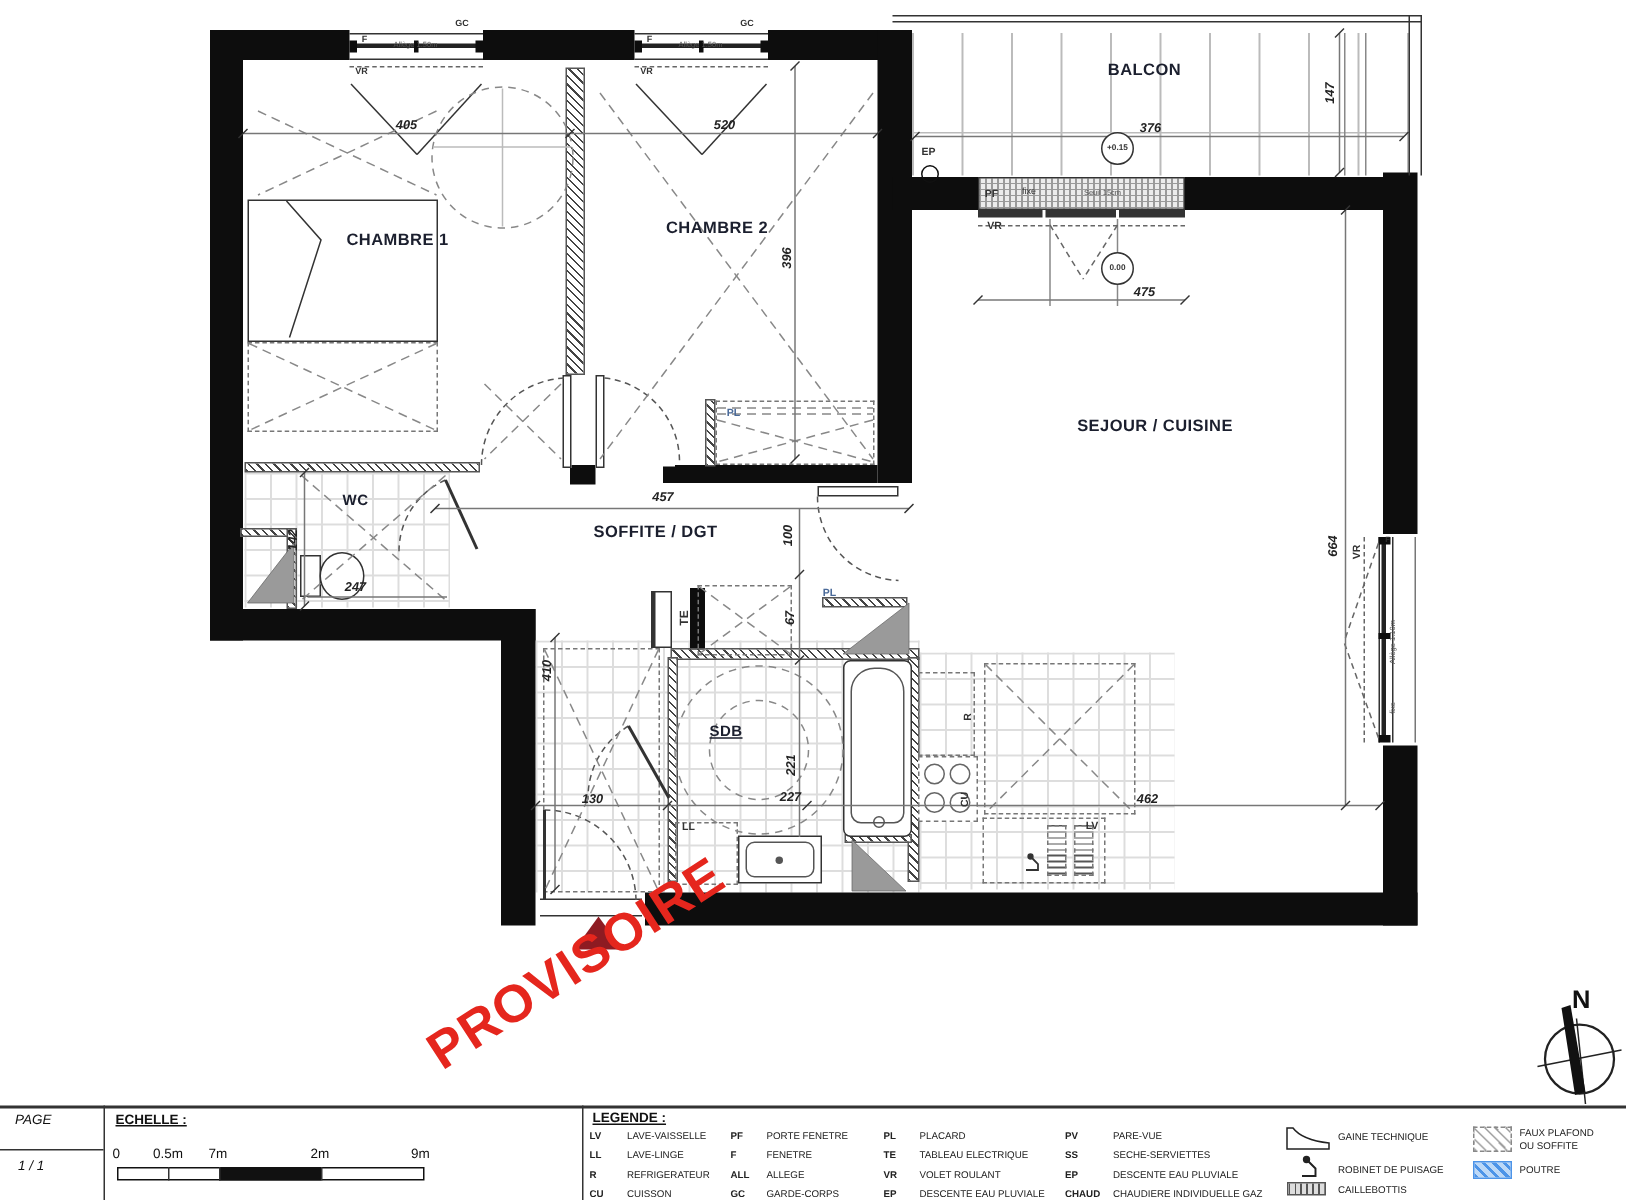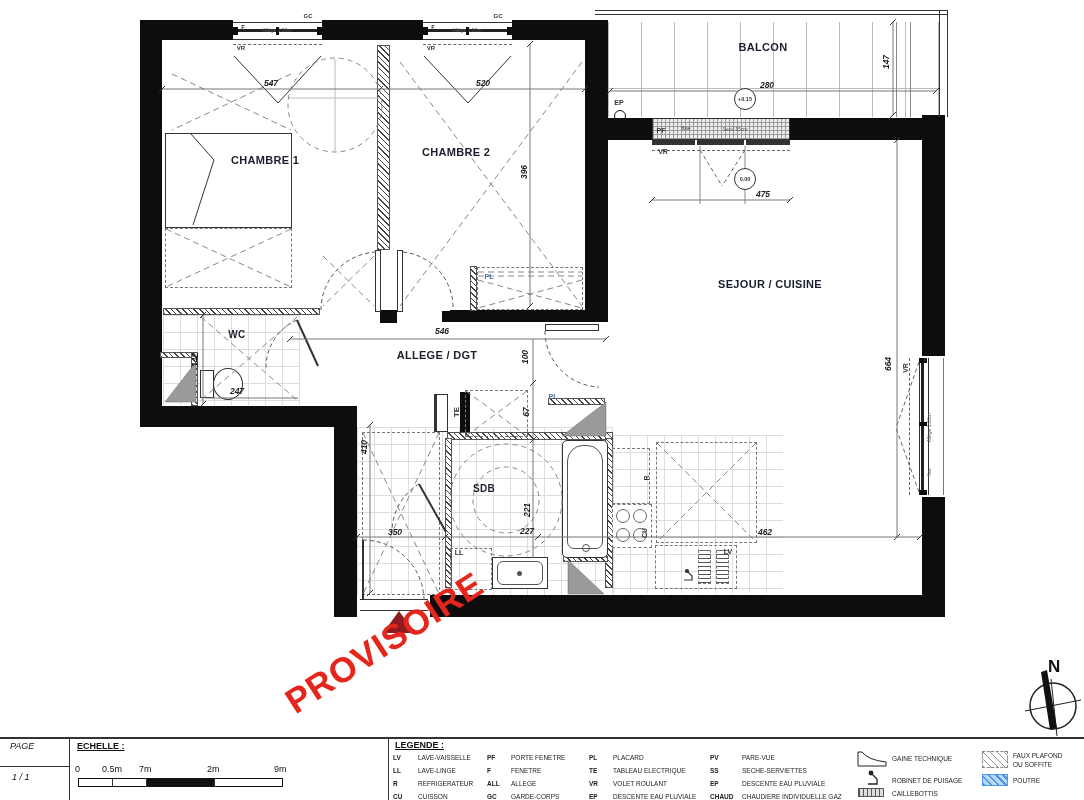--- a/index.html
+++ b/index.html
@@ -261,40 +261,40 @@
     <g stroke="#222" fill="#fff">
       <path d="M858,766 L886,766 L886,762 Q868,760 862,752 L858,752 Z"></path>
     </g>
     <g stroke="#222" stroke-width="1.3" fill="#222">
       <polyline points="868,784 877,784 877,779 871,773" fill="none"></polyline>
       <circle cx="871" cy="773" r="1.8"></circle>
     </g>
   </svg>
 
   <span class="room" style="left:265px;top:160px;">CHAMBRE 1</span>
-  <span class="room" style="left:456px;top:152px;text-align:center;">CHAMBRE 2</span>
+  <span class="room" style="left:478px;top:152px;text-align:center;">CHAMBRE 2</span>
   <span class="room" style="left:763px;top:47px;">BALCON</span>
   <span class="room" style="left:770px;top:284px;">SEJOUR / CUISINE</span>
   <span class="room" style="left:237px;top:334px;font-size:10px;">WC</span>
-  <span class="room" style="left:437px;top:355px;">ALLEGE / DGT</span>
-  <span class="room" style="left:484px;top:488px;font-size:10px;">SDB</span>
-
-  <span class="dim" style="left:271px;top:83px;">547</span>
+  <span class="room" style="left:437px;top:355px;">SOFFITE / DGT</span>
+  <span class="room" style="left:484px;top:488px;font-size:10px;text-decoration:underline;">SDB</span>
+
+  <span class="dim" style="left:271px;top:83px;">405</span>
   <span class="dim" style="left:483px;top:83px;">520</span>
   <span class="dimv" style="left:524px;top:172px;">396</span>
-  <span class="dim" style="left:767px;top:85px;">280</span>
+  <span class="dim" style="left:767px;top:85px;">376</span>
   <span class="dimv" style="left:886px;top:62px;">147</span>
   <span class="dim" style="left:763px;top:194px;">475</span>
-  <span class="dim" style="left:442px;top:331px;">546</span>
+  <span class="dim" style="left:442px;top:331px;">457</span>
   <span class="dimv" style="left:525px;top:357px;">100</span>
   <span class="dimv" style="left:526px;top:412px;">67</span>
   <span class="dimv" style="left:195px;top:360px;">142</span>
   <span class="dim" style="left:237px;top:391px;">247</span>
   <span class="dimv" style="left:364px;top:447px;">410</span>
-  <span class="dim" style="left:395px;top:532px;">350</span>
+  <span class="dim" style="left:395px;top:532px;">130</span>
   <span class="dimv" style="left:527px;top:510px;">221</span>
   <span class="dim" style="left:527px;top:531px;">227</span>
   <span class="dim" style="left:765px;top:532px;">462</span>
   <span class="dimv" style="left:888px;top:364px;">664</span>
 
   <span class="ann" style="left:619px;top:102px;">EP</span>
   <div class="abs" style="left:614px;top:110px;width:10px;height:10px;border:1.6px solid #111;border-radius:50%;"></div>
   <span class="ann" style="left:661px;top:130px;">PF</span>
   <span class="ann" style="left:686px;top:128px;font-weight:normal;font-size:6px;">fixe</span>
   <span class="tiny" style="left:735px;top:129px;">Seuil 15cm</span>

